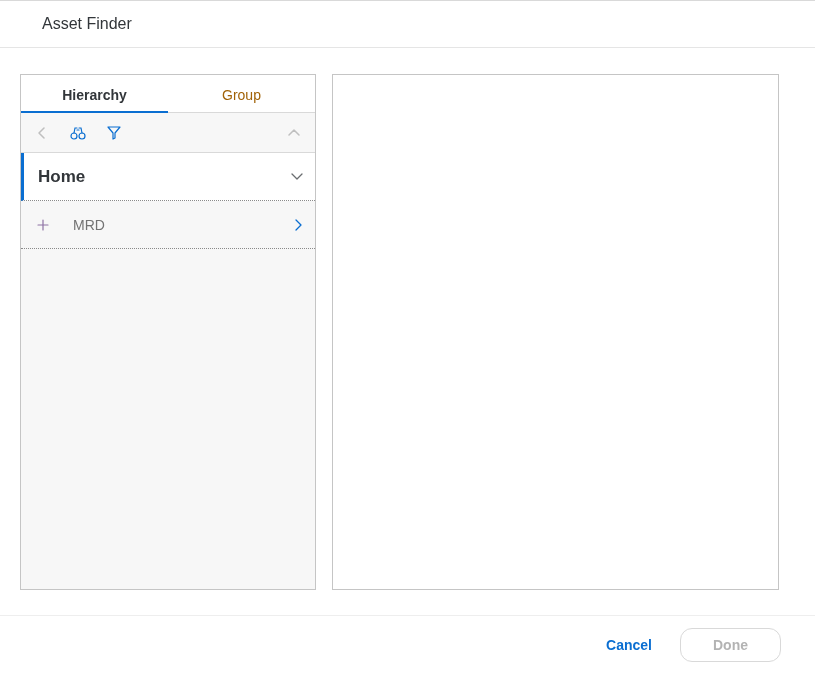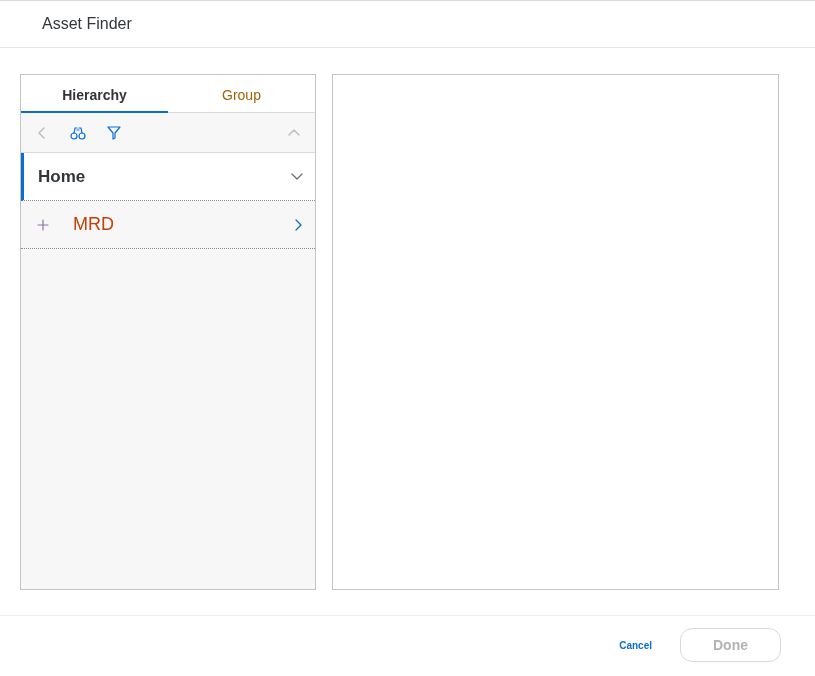--- a/index.html
+++ b/index.html
@@ -128,22 +128,22 @@
     .add-btn {
       width: 16px;
       height: 16px;
       display: flex;
       align-items: center;
       justify-content: center;
       color: #8e72a4;
       margin-right: 22px;
     }
     .child-label {
-      font-size: 18px;
-      color: #c2410c;
+      font-size: 14px;
+      color: #737373;
       flex: 1;
     }
     .row-chevron {
       color: #6a6d70;
       display: flex;
       align-items: center;
     }
     .row-chevron.blue {
       color: #0a6ed1;
     }
@@ -159,21 +159,21 @@
       display: flex;
       justify-content: flex-end;
       align-items: center;
       gap: 28px;
       margin-top: 20px;
     }
     .btn-cancel {
       background: none;
       border: none;
       color: #0a6ed1;
-      font-size: 10px;
+      font-size: 14px;
       font-weight: 700;
       cursor: pointer;
     }
     .btn-done {
       background: #ffffff;
       border: 1px solid #d9d9d9;
       color: #b3b3b3;
       font-size: 14px;
       font-weight: 700;
       padding: 8px 32px;

